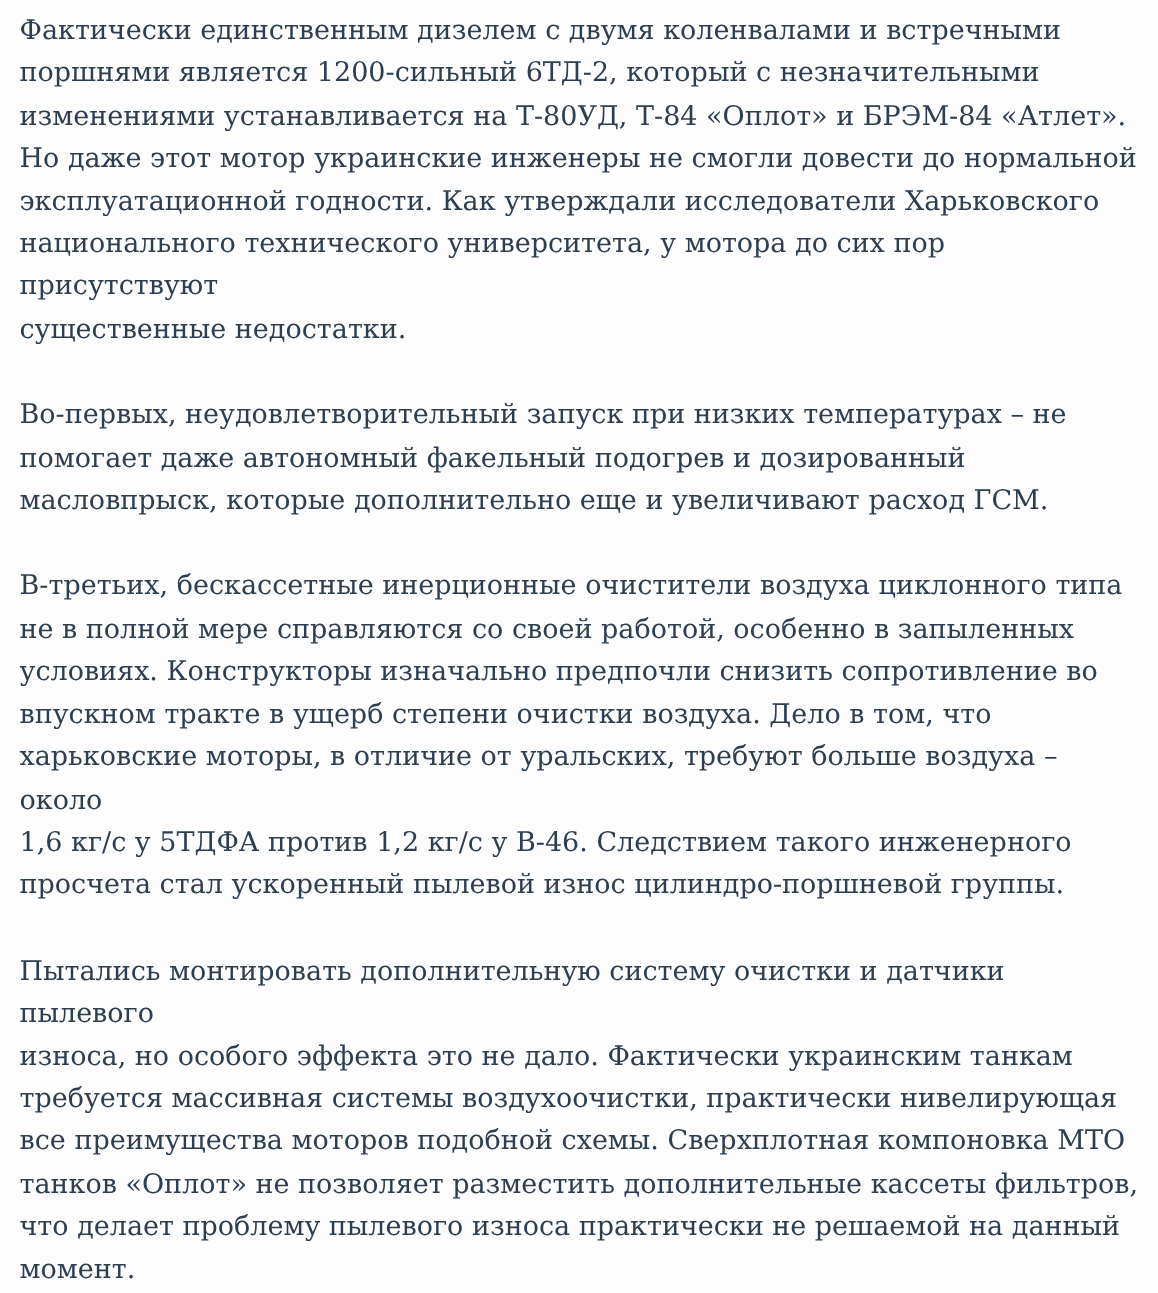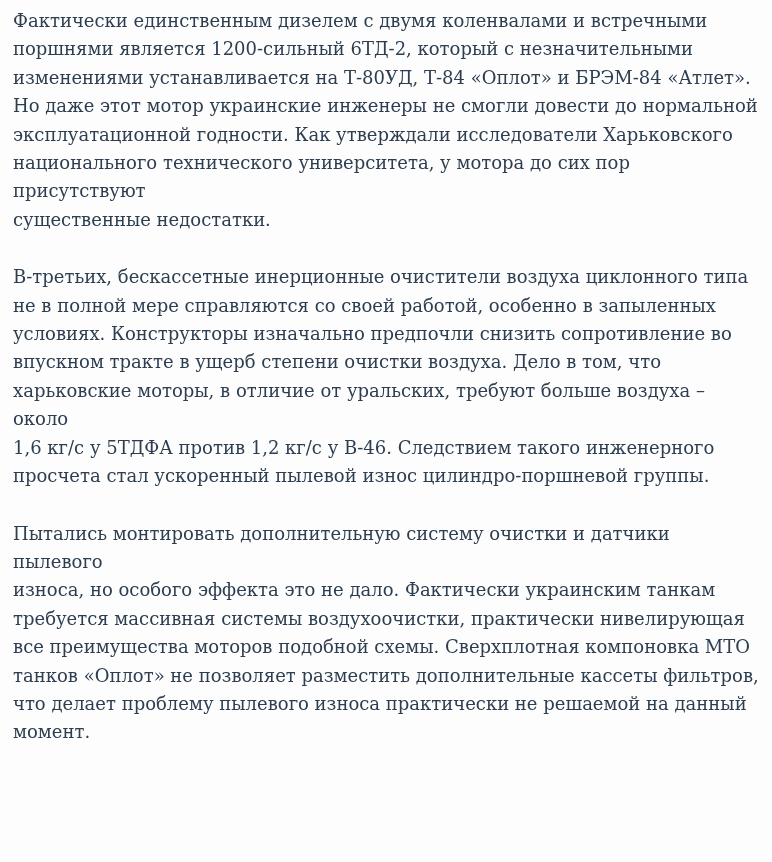--- a/index.html
+++ b/index.html
@@ -29,20 +29,23 @@
 <body>
 
 <main class="article">
   <p>Фактически единственным дизелем с двумя коленвалами и встречными
 поршнями является 1200-сильный 6ТД-2, который с незначительными
 изменениями устанавливается на Т-80УД, Т-84 «Оплот» и БРЭМ-84 «Атлет».
 Но даже этот мотор украинские инженеры не смогли довести до нормальной
 эксплуатационной годности. Как утверждали исследователи Харьковского
 национального технического университета, у мотора до сих пор присутствуют
 существенные недостатки.</p>
+  <p>Во-первых, неудовлетворительный запуск при низких температурах – не
+помогает даже автономный факельный подогрев и дозированный
+масловпрыск, которые дополнительно еще и увеличивают расход ГСМ.</p>
   <p>В-третьих, бескассетные инерционные очистители воздуха циклонного типа
 не в полной мере справляются со своей работой, особенно в запыленных
 условиях. Конструкторы изначально предпочли снизить сопротивление во
 впускном тракте в ущерб степени очистки воздуха. Дело в том, что
 харьковские моторы, в отличие от уральских, требуют больше воздуха – около
 1,6 кг/с у 5ТДФА против 1,2 кг/с у В-46. Следствием такого инженерного
 просчета стал ускоренный пылевой износ цилиндро-поршневой группы.</p>
   <p>Пытались монтировать дополнительную систему очистки и датчики пылевого
 износа, но особого эффекта это не дало. Фактически украинским танкам
 требуется массивная системы воздухоочистки, практически нивелирующая

